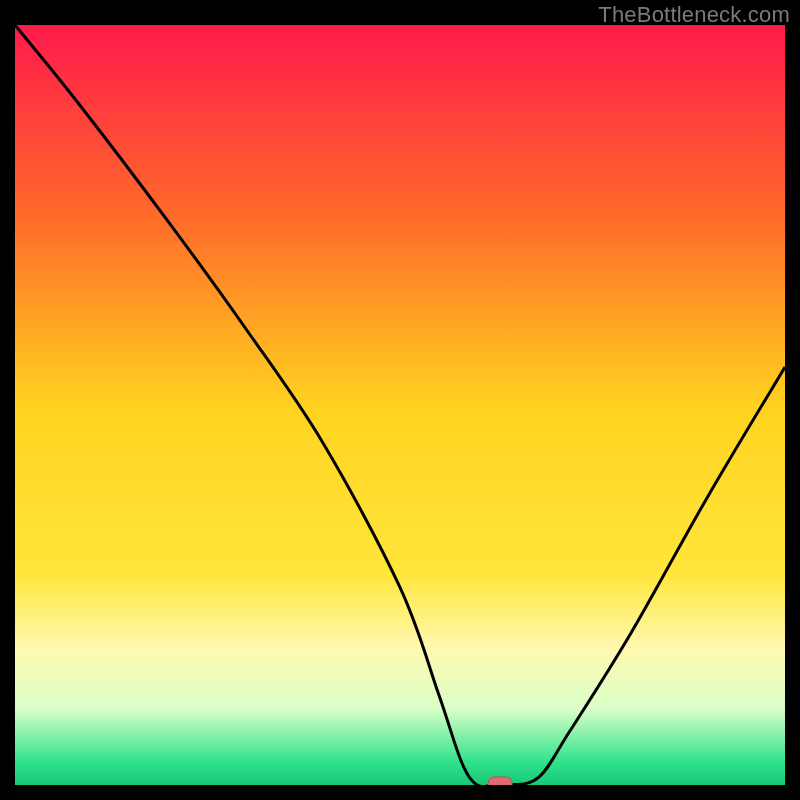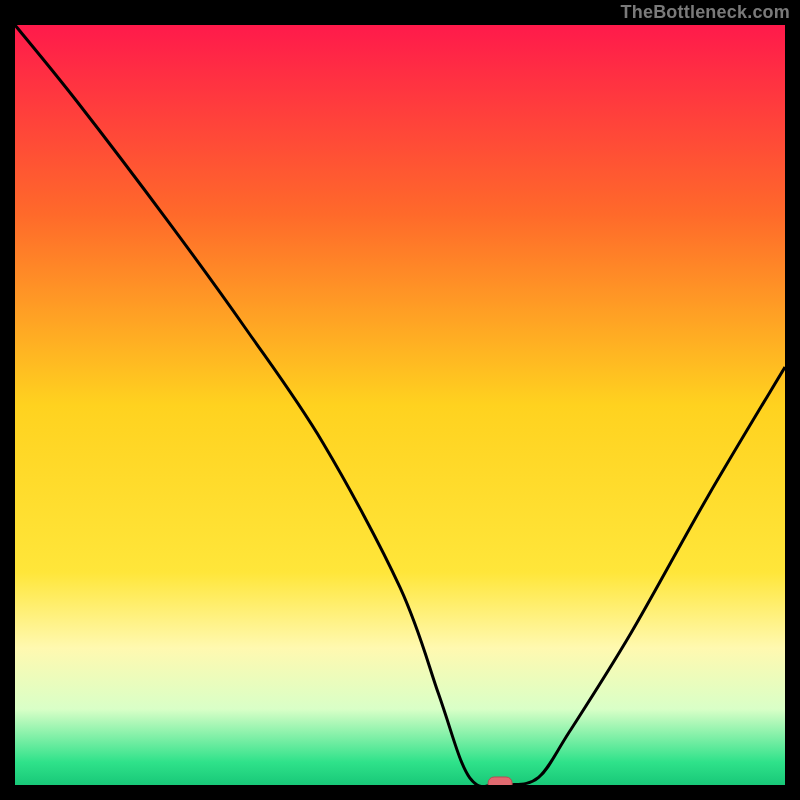--- a/index.html
+++ b/index.html
@@ -15,22 +15,22 @@
     position: relative;
     width: 800px;
     height: 800px;
     background: #000;
   }
   .watermark {
     position: absolute;
     top: 2px;
     right: 10px;
     color: #7a7a7a;
-    font-size: 18px;
-    font-weight: 700;
+    font-size: 22px;
+    font-weight: 400;
     letter-spacing: 0.2px;
     user-select: none;
   }
   .plot-wrap {
     position: absolute;
     left: 15px;
     top: 25px;
     right: 15px;
     bottom: 15px;
   }

